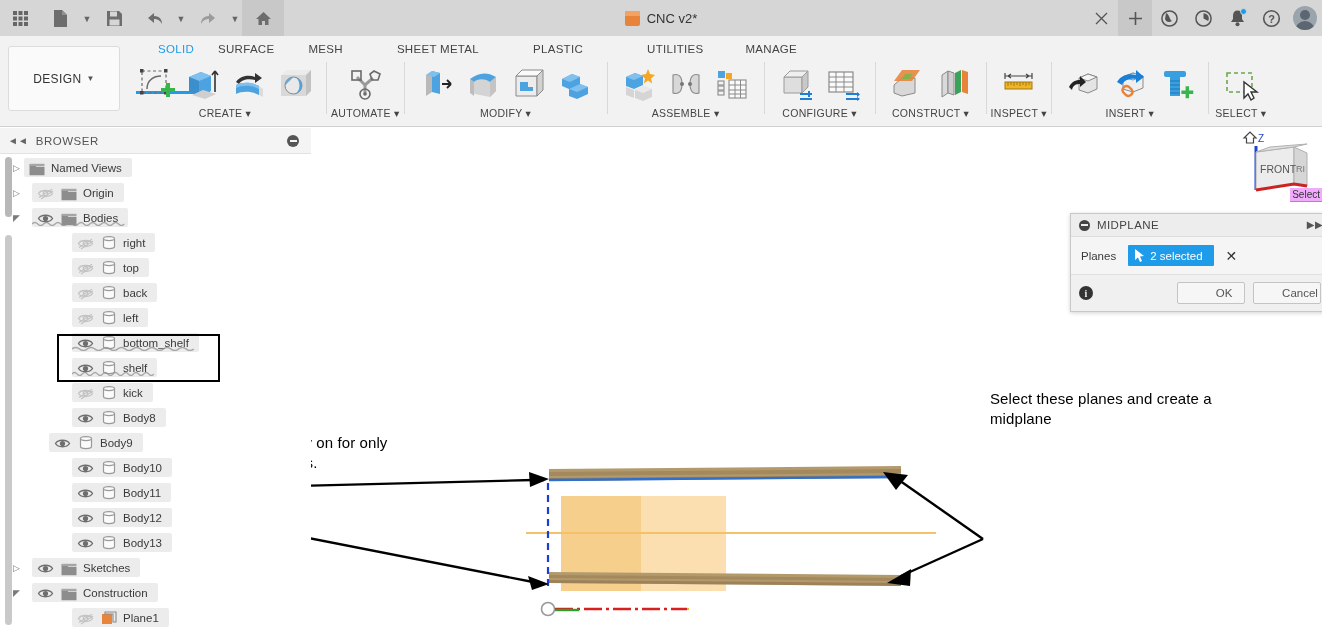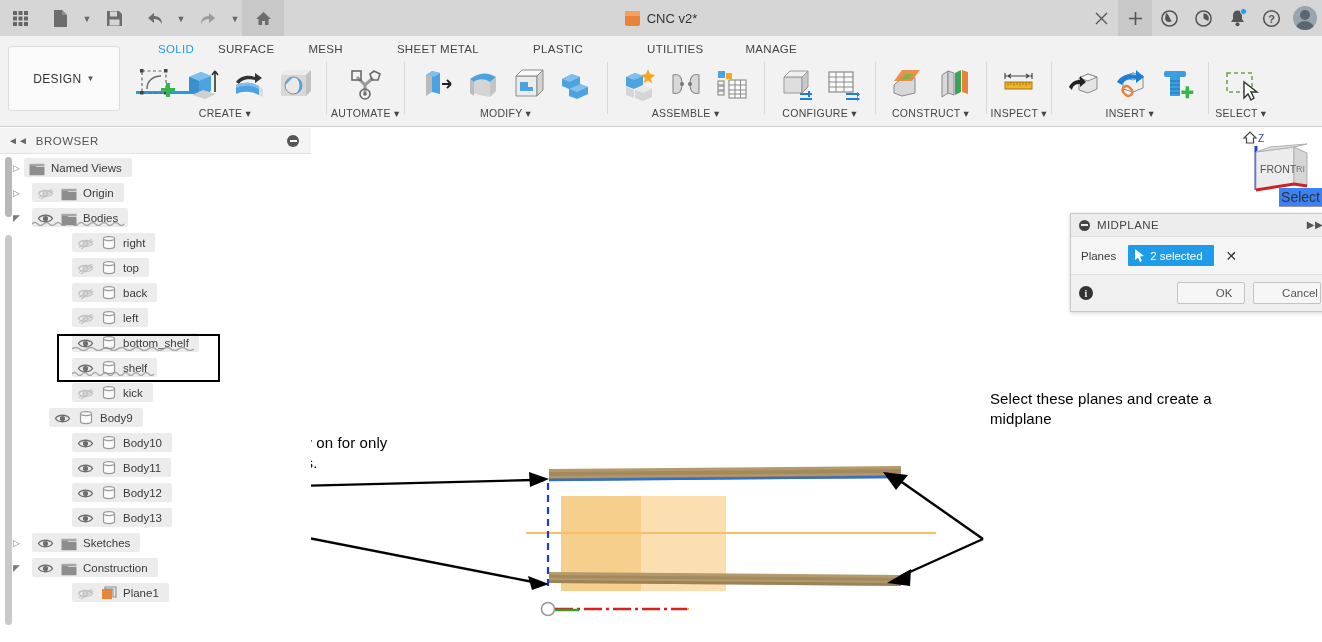--- a/index.html
+++ b/index.html
@@ -211,21 +211,21 @@
     background: #f6f6f6; color: #555; font-size: 11.5px;
     display: flex; align-items: center; justify-content: center;
     border-radius: 2px;
     padding-left: 26px;
   }
 
   
   .viewcube { position: absolute; right: 6px; top: 128px; width: 86px; height: 80px; }
   .vc-tip {
     position: absolute; right: 0px; top: 188px;
-    font-size: 14px; color: #333; background: #3b82f6;
+    font-size: 10px; color: #333; background: #f0abfc;
     border-bottom: 1px solid #999; padding: 1px 2px;
   }
 
   .ann {
     position: absolute; font-size: 15px; color: #000;
     line-height: 1.35; letter-spacing: .1px;
   }
 </style>
 </head>
 <body>
@@ -831,20 +831,33 @@
                 <path d="M2 10.5 L15 2.2 M4 12 L16 4" stroke="#c3c3c3" stroke-width="1.2"></path>
               </svg></span>
             <span class="body-ico" style="position: relative;"><svg width="16" height="14" viewBox="0 0 16 14">
                 <path d="M2.5 2.6 a5.5 2 0 0 1 11 0 v8 a5.5 2 0 0 1 -11 0 z" fill="#fbfbfb" stroke="#9a9a9a" stroke-width="1.2"></path>
                 <path d="M2.5 2.6 a5.5 2 0 0 0 11 0" fill="none" stroke="#9a9a9a" stroke-width="1.1"></path>
               </svg></span>
             <span class="lbl" style="position: relative;">kick</span>
           </div>
         </div>
         <div class="row">
+          <div class="chip" style="margin-left: 72px;">
+            <span class="eye"><svg width="17" height="13" viewBox="0 0 17 13">
+                <path d="M1.5 6.5 C4 2.2 13 2.2 15.5 6.5 C13 10.8 4 10.8 1.5 6.5 Z" fill="none" stroke="#6e6e6e" stroke-width="1.4"></path>
+                <circle cx="8.5" cy="6.5" r="2.6" fill="#6e6e6e"></circle>
+              </svg></span>
+            <span class="body-ico" style="position: relative;"><svg width="16" height="14" viewBox="0 0 16 14">
+                <path d="M2.5 2.6 a5.5 2 0 0 1 11 0 v8 a5.5 2 0 0 1 -11 0 z" fill="#fbfbfb" stroke="#9a9a9a" stroke-width="1.2"></path>
+                <path d="M2.5 2.6 a5.5 2 0 0 0 11 0" fill="none" stroke="#9a9a9a" stroke-width="1.1"></path>
+              </svg></span>
+            <span class="lbl" style="position: relative;">Body8</span>
+          </div>
+        </div>
+        <div class="row">
           <div class="chip" style="margin-left: 49px;">
             <span class="eye"><svg width="17" height="13" viewBox="0 0 17 13">
                 <path d="M1.5 6.5 C4 2.2 13 2.2 15.5 6.5 C13 10.8 4 10.8 1.5 6.5 Z" fill="none" stroke="#6e6e6e" stroke-width="1.4"></path>
                 <circle cx="8.5" cy="6.5" r="2.6" fill="#6e6e6e"></circle>
               </svg></span>
             <span class="body-ico" style="position: relative;"><svg width="16" height="14" viewBox="0 0 16 14">
                 <path d="M2.5 2.6 a5.5 2 0 0 1 11 0 v8 a5.5 2 0 0 1 -11 0 z" fill="#fbfbfb" stroke="#9a9a9a" stroke-width="1.2"></path>
                 <path d="M2.5 2.6 a5.5 2 0 0 0 11 0" fill="none" stroke="#9a9a9a" stroke-width="1.1"></path>
               </svg></span>
             <span class="lbl" style="position: relative;">Body9</span>

